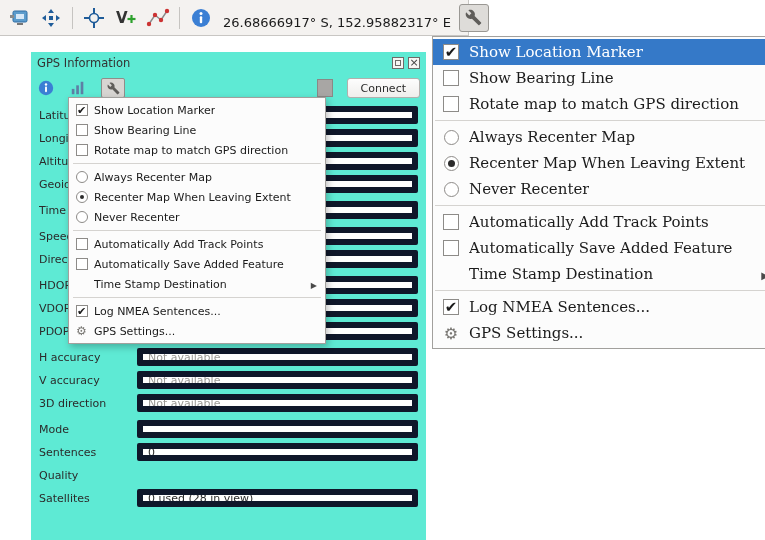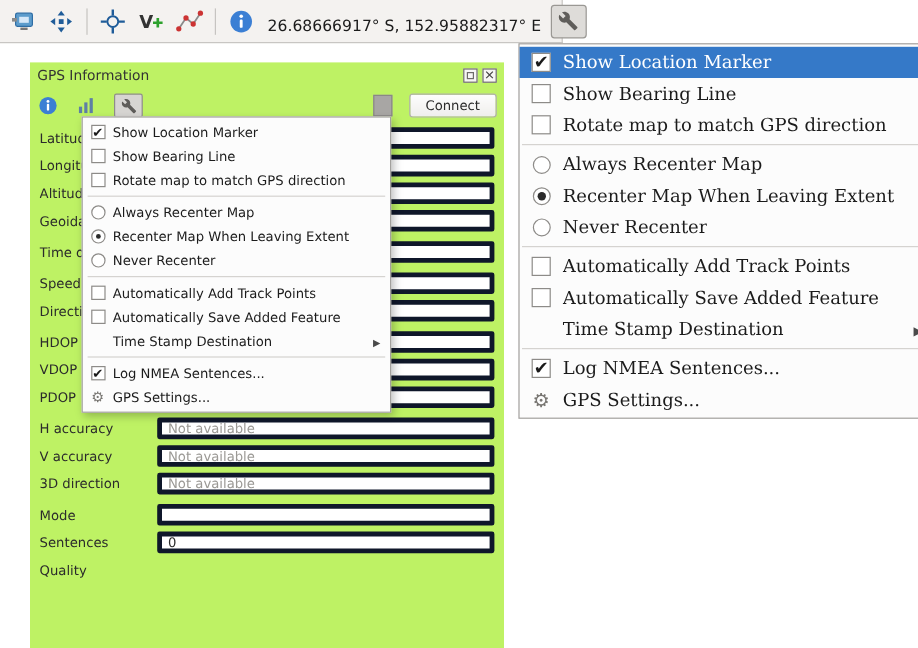--- a/index.html
+++ b/index.html
@@ -11,42 +11,42 @@
   .toolbar { position:absolute; left:0; top:0; width:469px; height:36px;
     background:#f4f2f0; border-right:1px solid #c8c6c3; border-bottom:1px solid #c8c6c3;
     display:flex; align-items:center; padding:0 5px; gap:4px; }
   .tool-btn { width:28px; height:28px; display:flex; align-items:center; justify-content:center; flex:none; border-radius:3px; }
   .tool-sep { width:1px; height:22px; background:#c6c4c1; margin:0 3px; flex:none; }
   .coords { font-size:13px; color:#1b1b1b; white-space:nowrap; margin:10px 2px 0 4px; }
   .wrench-top { width:30px; height:28px; border:1px solid #9a9894; background:#dedcd9; border-radius:3px;
     display:flex; align-items:center; justify-content:center; margin-left:2px; flex:none; }
 
   
-  .panel { position:absolute; left:25px; top:52px; width:395px; height:488px; background:#bef264; }
+  .panel { position:absolute; left:31px; top:52px; width:395px; height:488px; background:#5eead4; }
   .panel-title-row { display:flex; align-items:center; justify-content:space-between; height:22px; padding:0 6px; }
   .panel-title { font-size:11.5px; color:#333; }
   .dock-icons { display:flex; gap:4px; }
   .dock-btn { width:12px; height:12px; border:1px solid #6e6c69; background:#f7f6f4; position:relative; }
   .dock-btn.float::after { content:""; position:absolute; inset:2px; border:1px solid #6e6c69; }
   .dock-btn.close::after { content:"×"; position:absolute; left:0; top:-1px; width:10px; text-align:center;
     font-size:11px; line-height:12px; color:#444; }
   .panel-toolbar { display:flex; align-items:center; height:28px; padding:0 6px; gap:14px; }
   .mini-icon { width:18px; height:18px; display:flex; align-items:center; justify-content:center; flex:none; }
   .wrench-mini { width:24px; height:20px; border:1px solid #8f8d8a; background:#d7d5d2; border-radius:2px;
     display:flex; align-items:center; justify-content:center; flex:none; }
   .pt-spacer { flex:1; }
   .swatch { width:16px; height:18px; background:#a8a6a4; border:1px solid #8a8886; flex:none; }
   .connect-btn { height:20px; padding:0 13px; font-size:11px; color:#2b2b2b; font-family:inherit;
     background:linear-gradient(#fdfdfd,#efeeec); border:1px solid #b2b0ad; border-radius:3px; }
 
   .fields { display:flex; flex-direction:column; gap:5px; padding:4px 8px 0 8px; }
   .field-row { display:flex; align-items:center; height:18px; flex:none; }
   .field-row.gap-after { margin-bottom:3px; }
   .field-label { width:98px; flex:none; font-size:11px; color:#2b2b2b; white-space:nowrap; overflow:hidden; }
-  .field-input { flex:1; height:18px; border:4px solid #0f172a; border-radius:2px; background:#fff;
+  .field-input { flex:1; height:18px; border:6px solid #0f172a; border-radius:2px; background:#fff;
     font-size:11px; padding:0 5px; color:#2b2b2b; font-family:inherit; outline:none; }
   .field-input::placeholder { color:#9b9995; }
 
   
   .menu { background:#fcfcfc; border:1px solid #a2a09d; padding:2px 0; }
   .menu-item { display:flex; align-items:center; cursor:default; color:#1b1b1b; }
   .menu-sep { height:1px; background:#d5d3d0; margin:3px 4px; }
   .mark { position:relative; display:inline-flex; align-items:center; justify-content:center; flex:none;
     font-family:"DejaVu Sans", sans-serif; }
   .mi-label { white-space:nowrap; overflow:hidden; }
@@ -248,20 +248,24 @@
           <span class="field-label">Mode</span>
           <input class="field-input" type="text" readonly="" value="" placeholder="" style="">
         </div>
         <div class="field-row">
           <span class="field-label">Sentences</span>
           <input class="field-input" type="text" readonly="" value="0" placeholder="" style="">
         </div>
         <div class="field-row">
           <span class="field-label">Quality</span>
         </div>
+        <div class="field-row">
+          <span class="field-label">Satellites</span>
+          <input class="field-input" type="text" readonly="" value="0 used (28 in view)" placeholder="" style="">
+        </div>
       </div>
   </div>
 
   <div class="menu small-menu">
 
   <div class="menu-item t-check checked highlighted">
         <span class="mark"></span>
         <span class="mi-label">Show Location Marker</span>
         <span class="mi-arrow"></span>
       </div>

